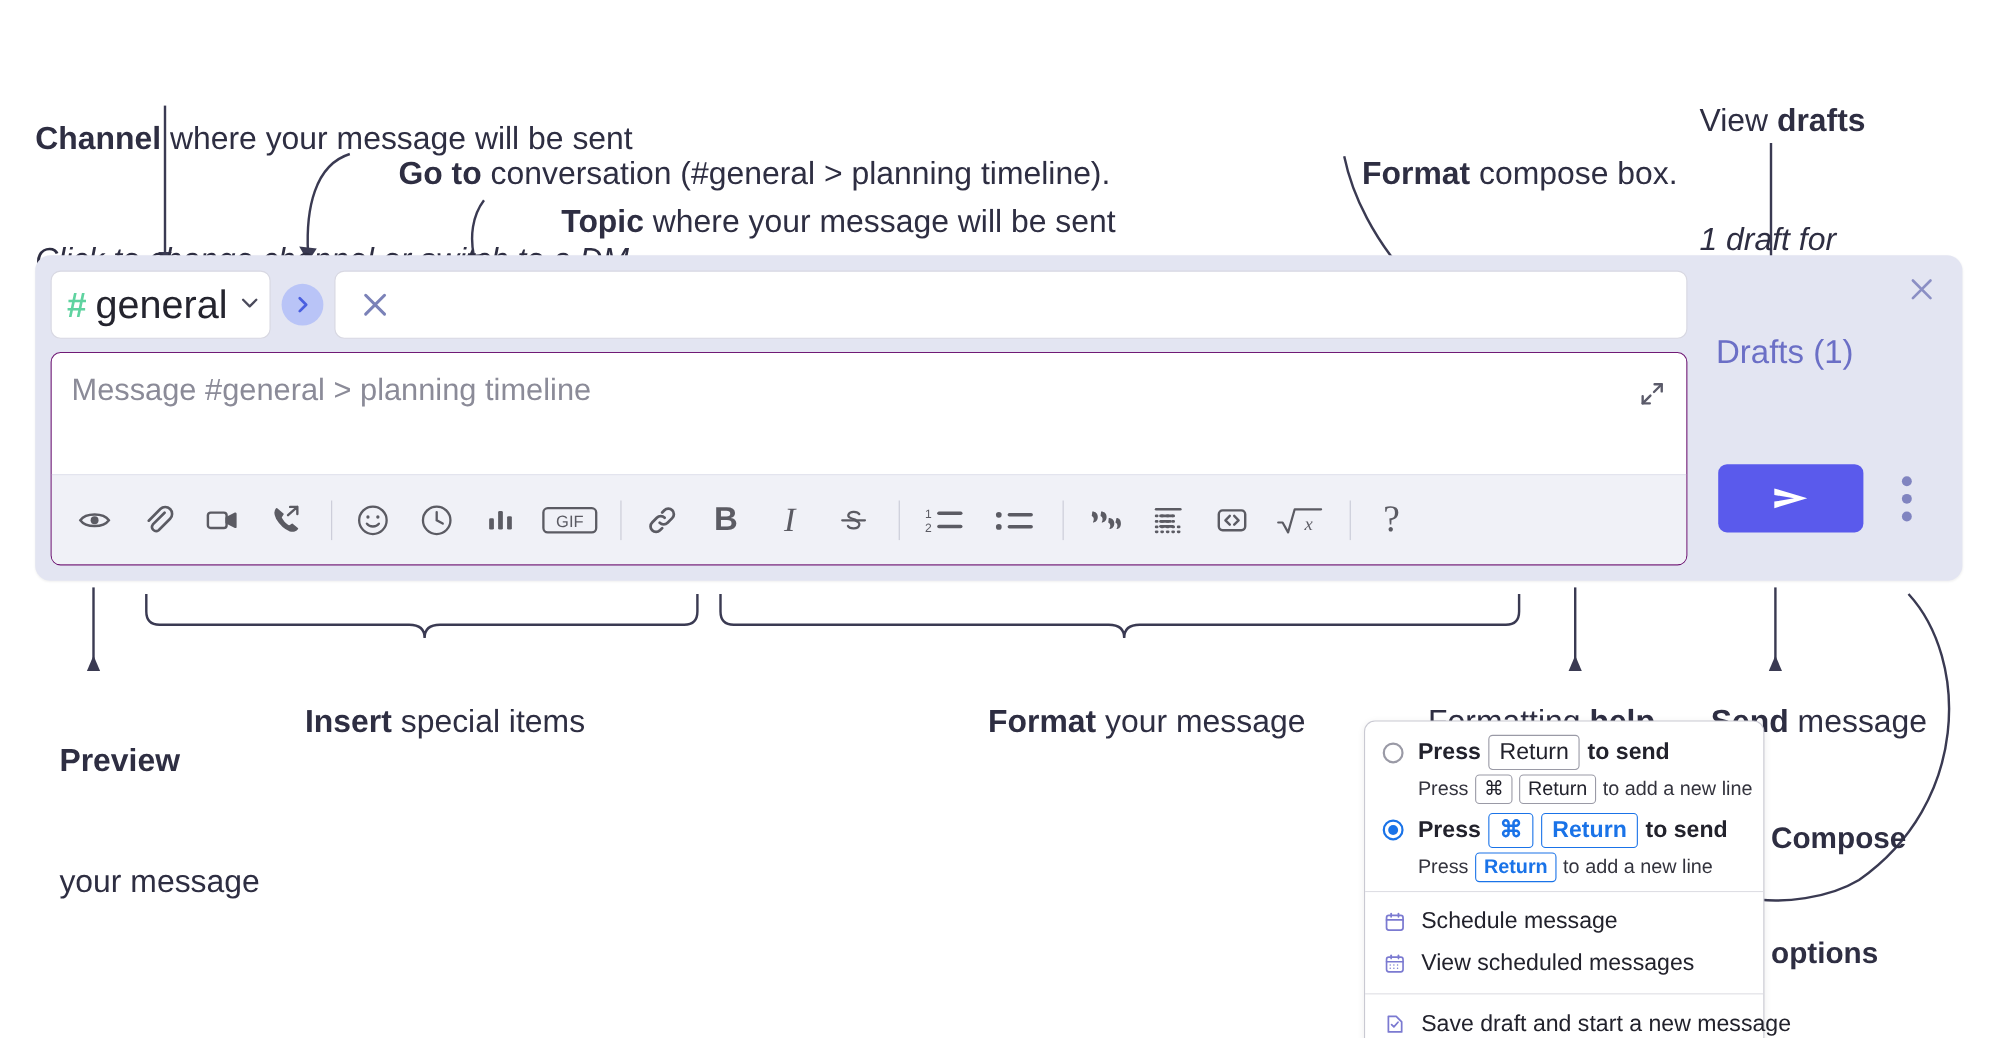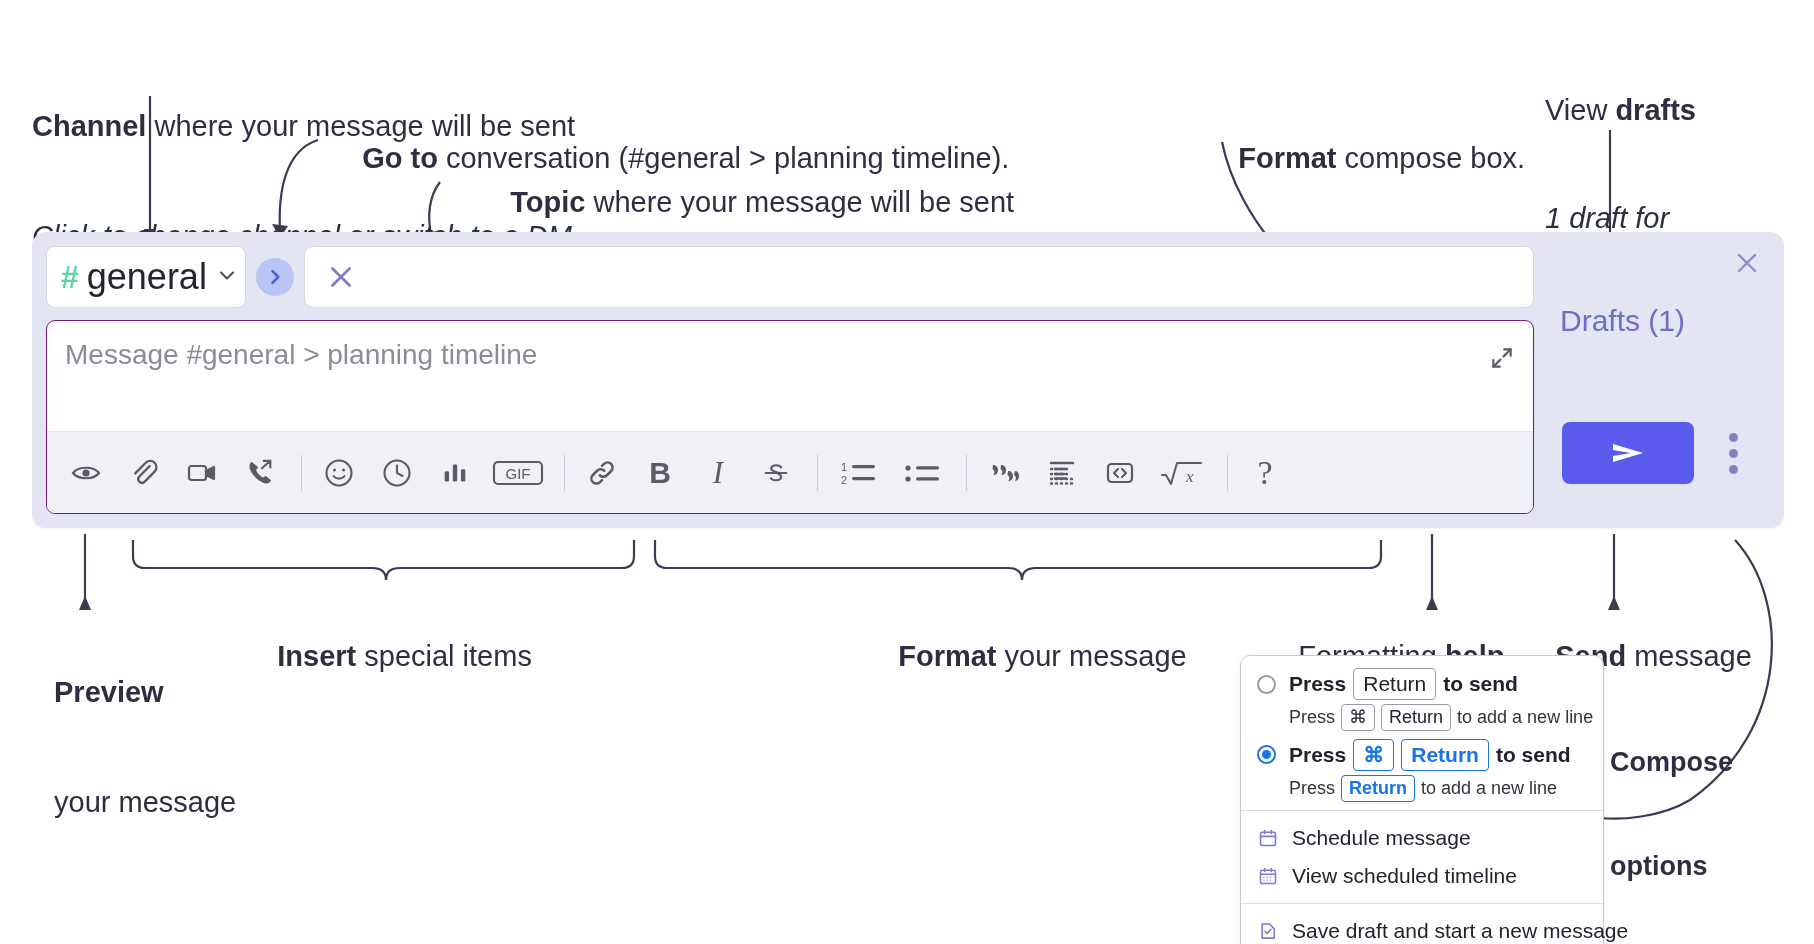--- a/index.html
+++ b/index.html
@@ -503,21 +503,21 @@
           <g stroke-width="1.6">
               <path d="M7 13.5 L7.01 13.5"></path>
               <path d="M11 13.5 L11.01 13.5"></path>
               <path d="M15 13.5 L15.01 13.5"></path>
               <path d="M7 17 L7.01 17"></path>
               <path d="M11 17 L11.01 17"></path>
               <path d="M15 17 L15.01 17"></path>
             </g>
         </svg>
       </span>
-      <span class="lbl">View scheduled timeline</span>
+      <span class="lbl">View scheduled messages</span>
     </div>
 
     <div class="menu-div"></div>
 
     <div class="menu-item">
       <span class="mi-icon">
         <svg width="20" height="20" viewBox="0 0 24 24" fill="none" stroke="currentColor" stroke-width="1.9" stroke-linecap="round" stroke-linejoin="round">
           <path d="M5 3.5 L13.5 3.5 L19.5 9.5 L19.5 20.5 L5 20.5 Z"></path>
           <path d="M8.5 12.5 L11 15 L15.5 10"></path>
         </svg>

